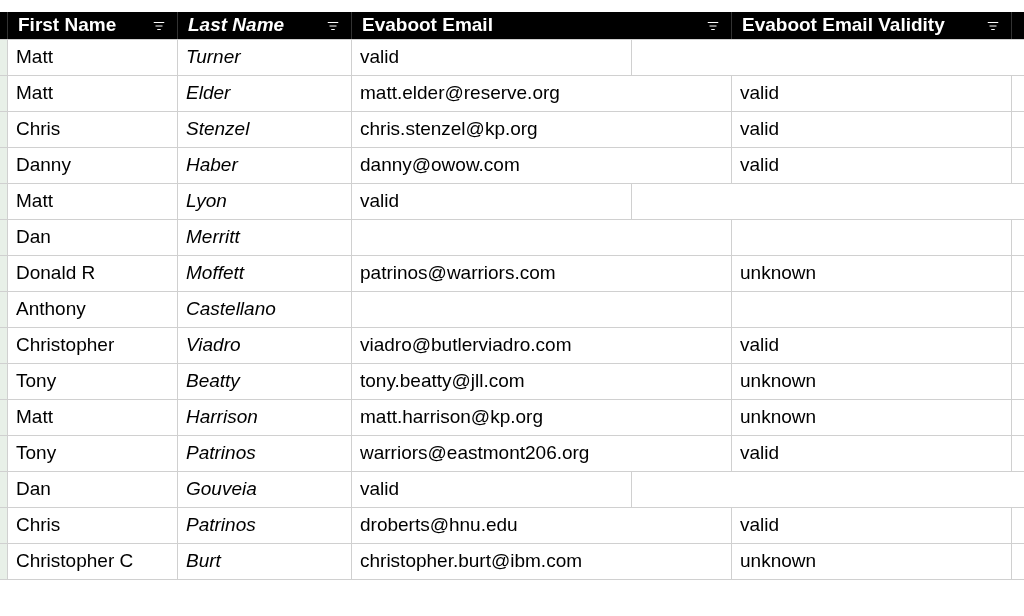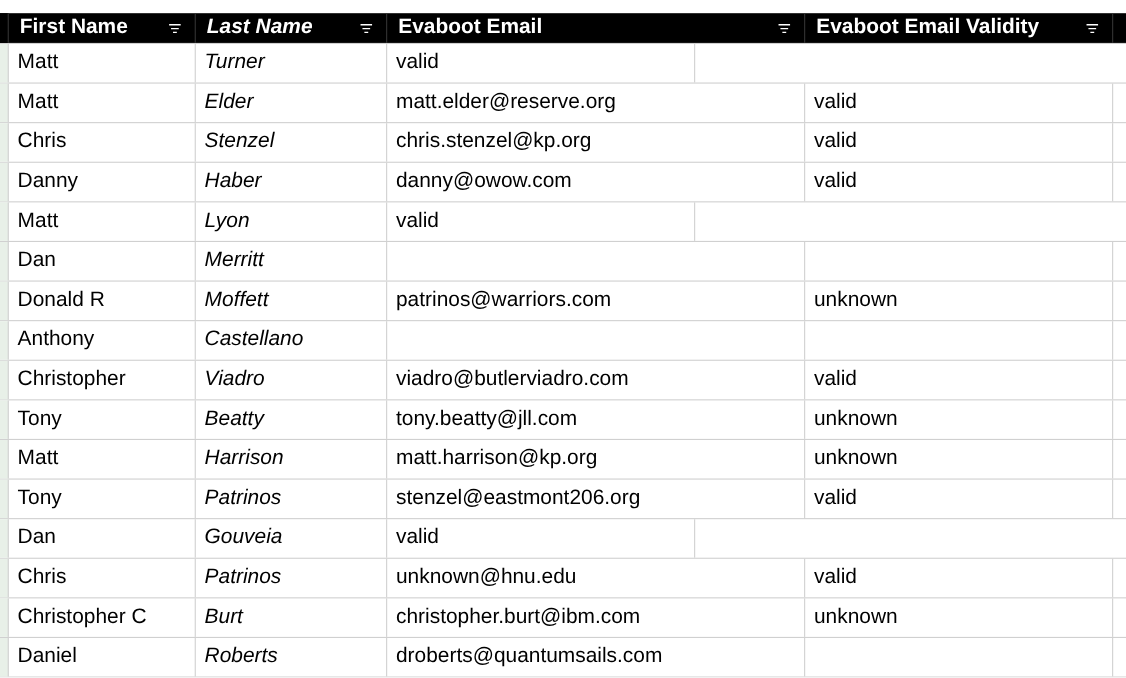--- a/index.html
+++ b/index.html
@@ -220,53 +220,45 @@
     <div class="cell col-last">Harrison</div>
     <div class="cell col-email">matt.harrison@kp.org</div>
     <div class="cell col-valid">unknown</div>
     <div class="cell col-tail"></div>
   </div>
 
   <div class="row">
     <div class="gutter"></div>
     <div class="cell col-first">Tony</div>
     <div class="cell col-last">Patrinos</div>
-    <div class="cell col-email">stenzel@eastmont206.org</div>
+    <div class="cell col-email">warriors@eastmont206.org</div>
     <div class="cell col-valid">valid</div>
     <div class="cell col-tail"></div>
   </div>
 
   <div class="row">
     <div class="gutter"></div>
     <div class="cell col-first">Dan</div>
     <div class="cell col-last">Gouveia</div>
     <div class="cell col-valid">valid</div>
     <div class="cell col-tail"></div>
   </div>
 
   <div class="row">
     <div class="gutter"></div>
     <div class="cell col-first">Chris</div>
     <div class="cell col-last">Patrinos</div>
-    <div class="cell col-email">unknown@hnu.edu</div>
+    <div class="cell col-email">droberts@hnu.edu</div>
     <div class="cell col-valid">valid</div>
     <div class="cell col-tail"></div>
   </div>
 
   <div class="row">
     <div class="gutter"></div>
     <div class="cell col-first">Christopher C</div>
     <div class="cell col-last">Burt</div>
     <div class="cell col-email">christopher.burt@ibm.com</div>
     <div class="cell col-valid">unknown</div>
     <div class="cell col-tail"></div>
   </div>
 
-  <div class="row">
-    <div class="gutter"></div>
-    <div class="cell col-first">Daniel</div>
-    <div class="cell col-last">Roberts</div>
-    <div class="cell col-email">droberts@quantumsails.com</div>
-    <div class="cell col-valid"></div>
-    <div class="cell col-tail"></div>
-  </div>
 
 </div>
 
 </body></html>

